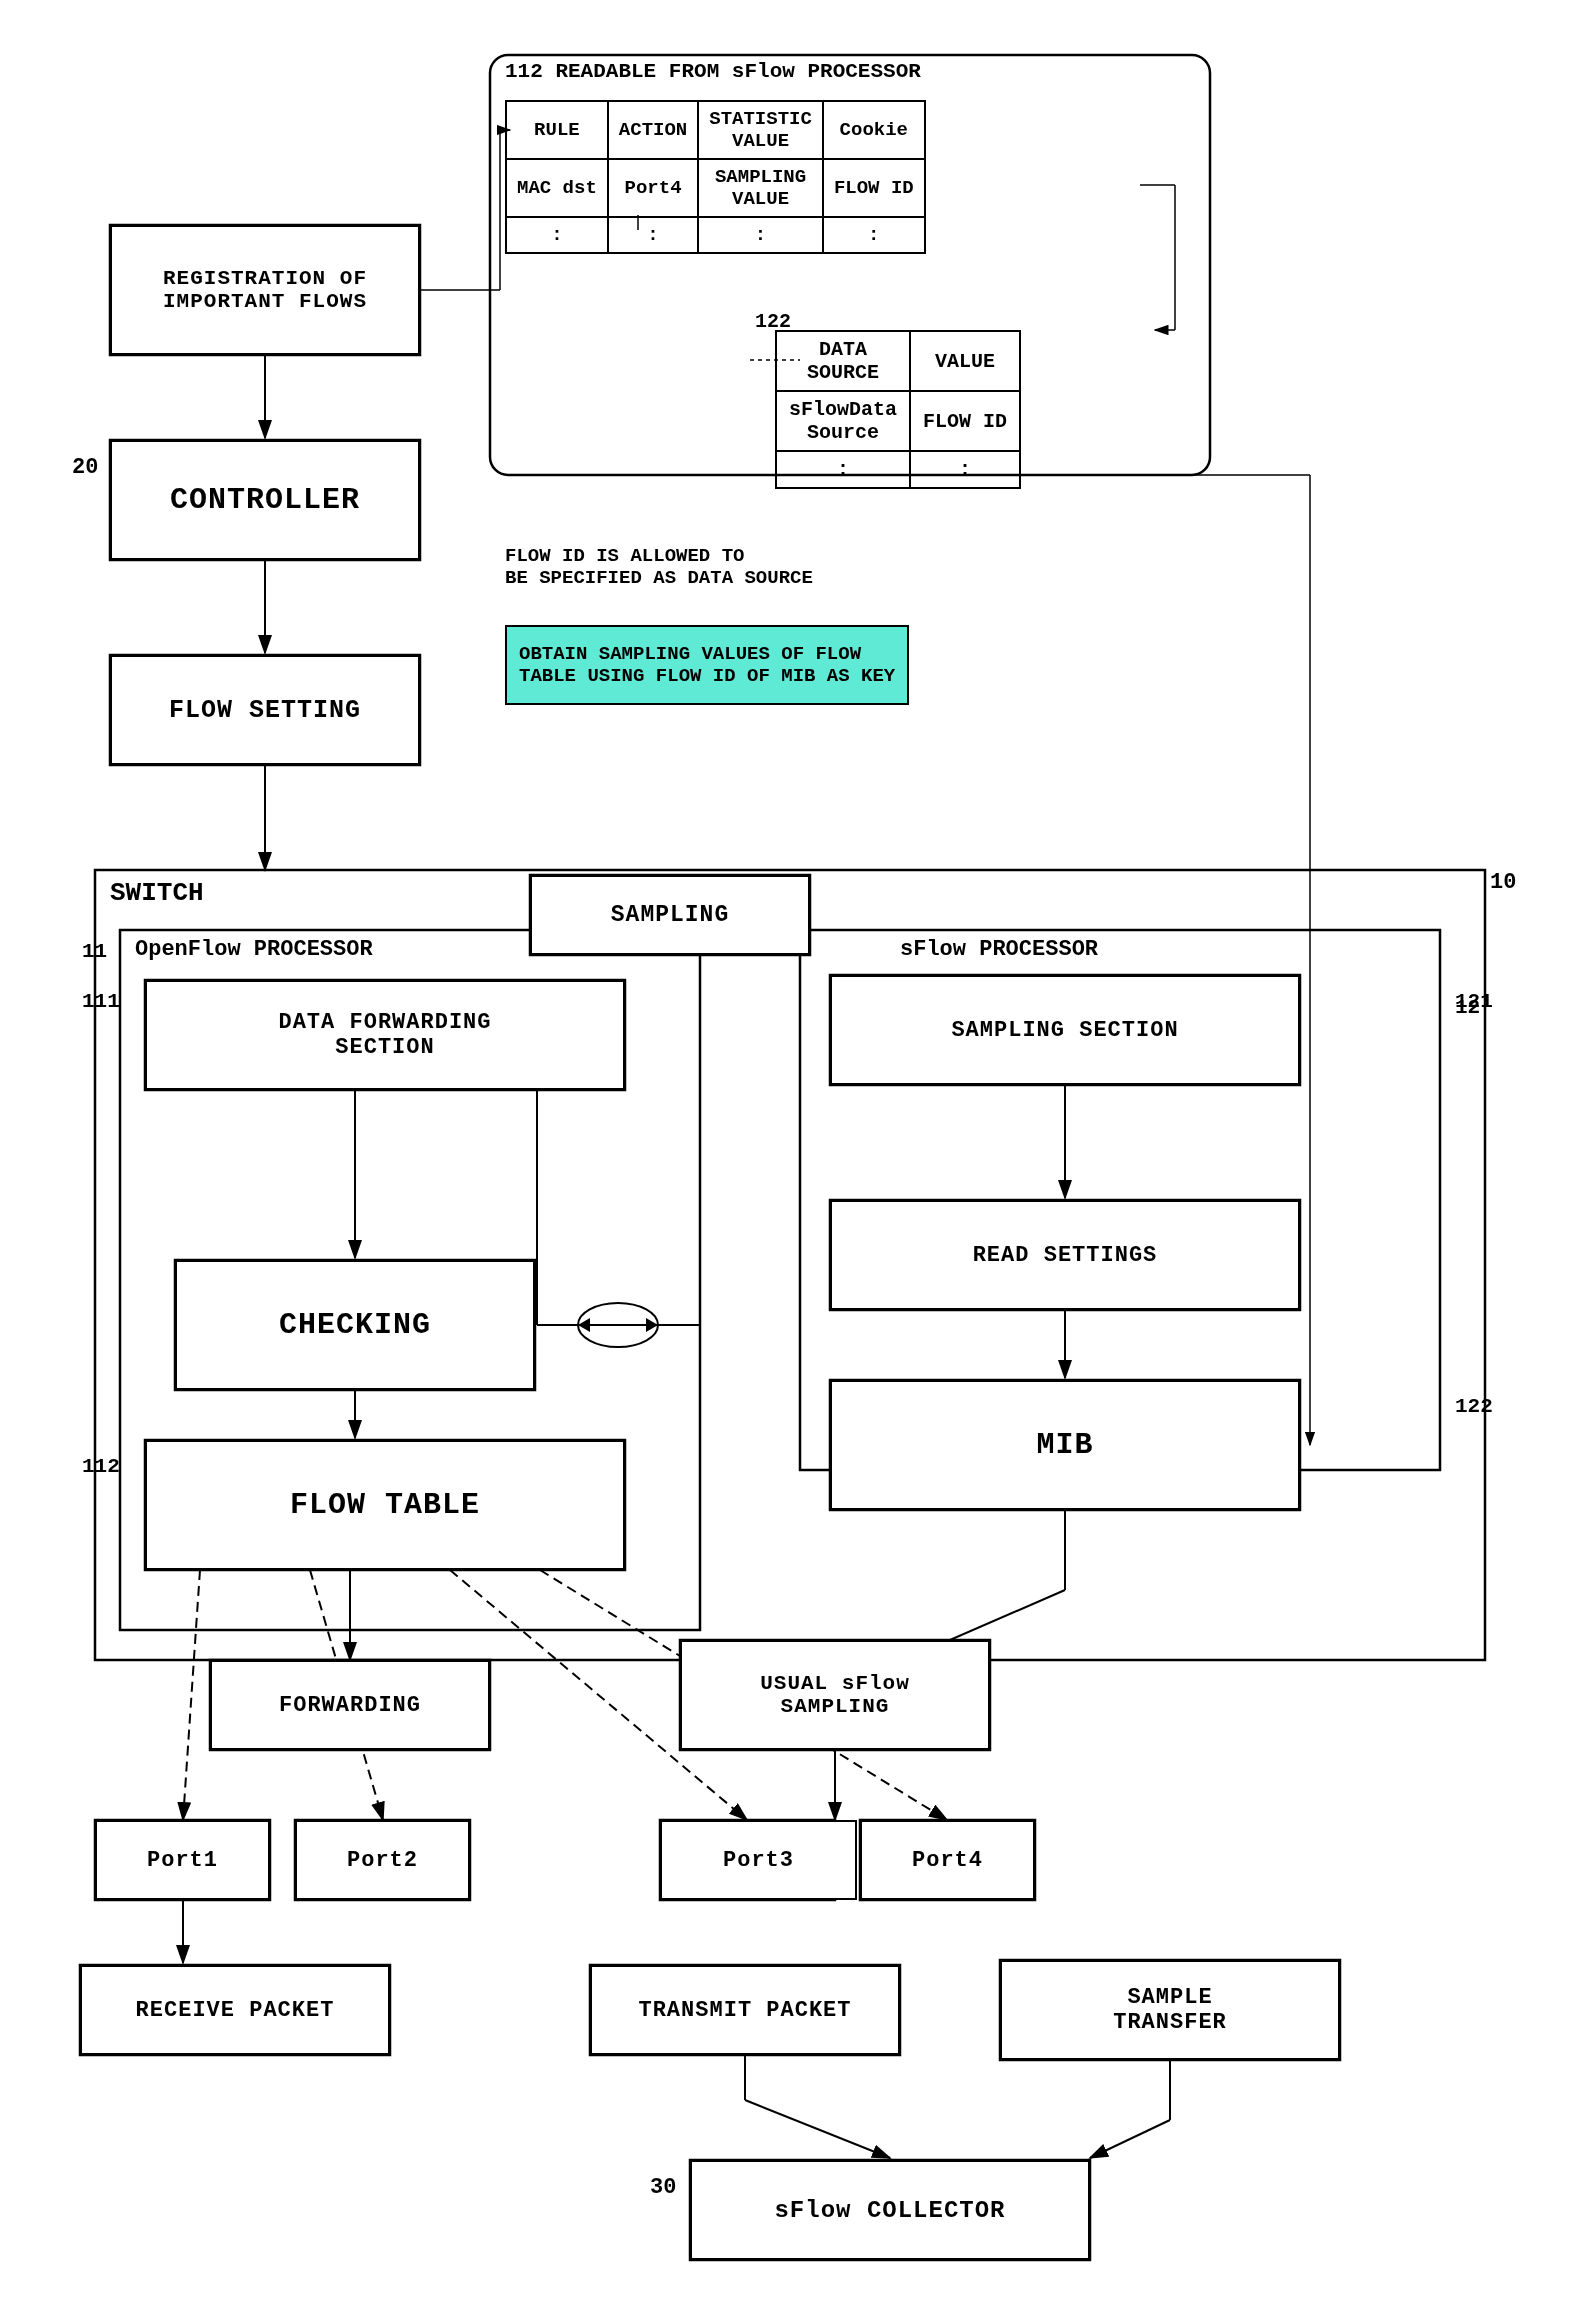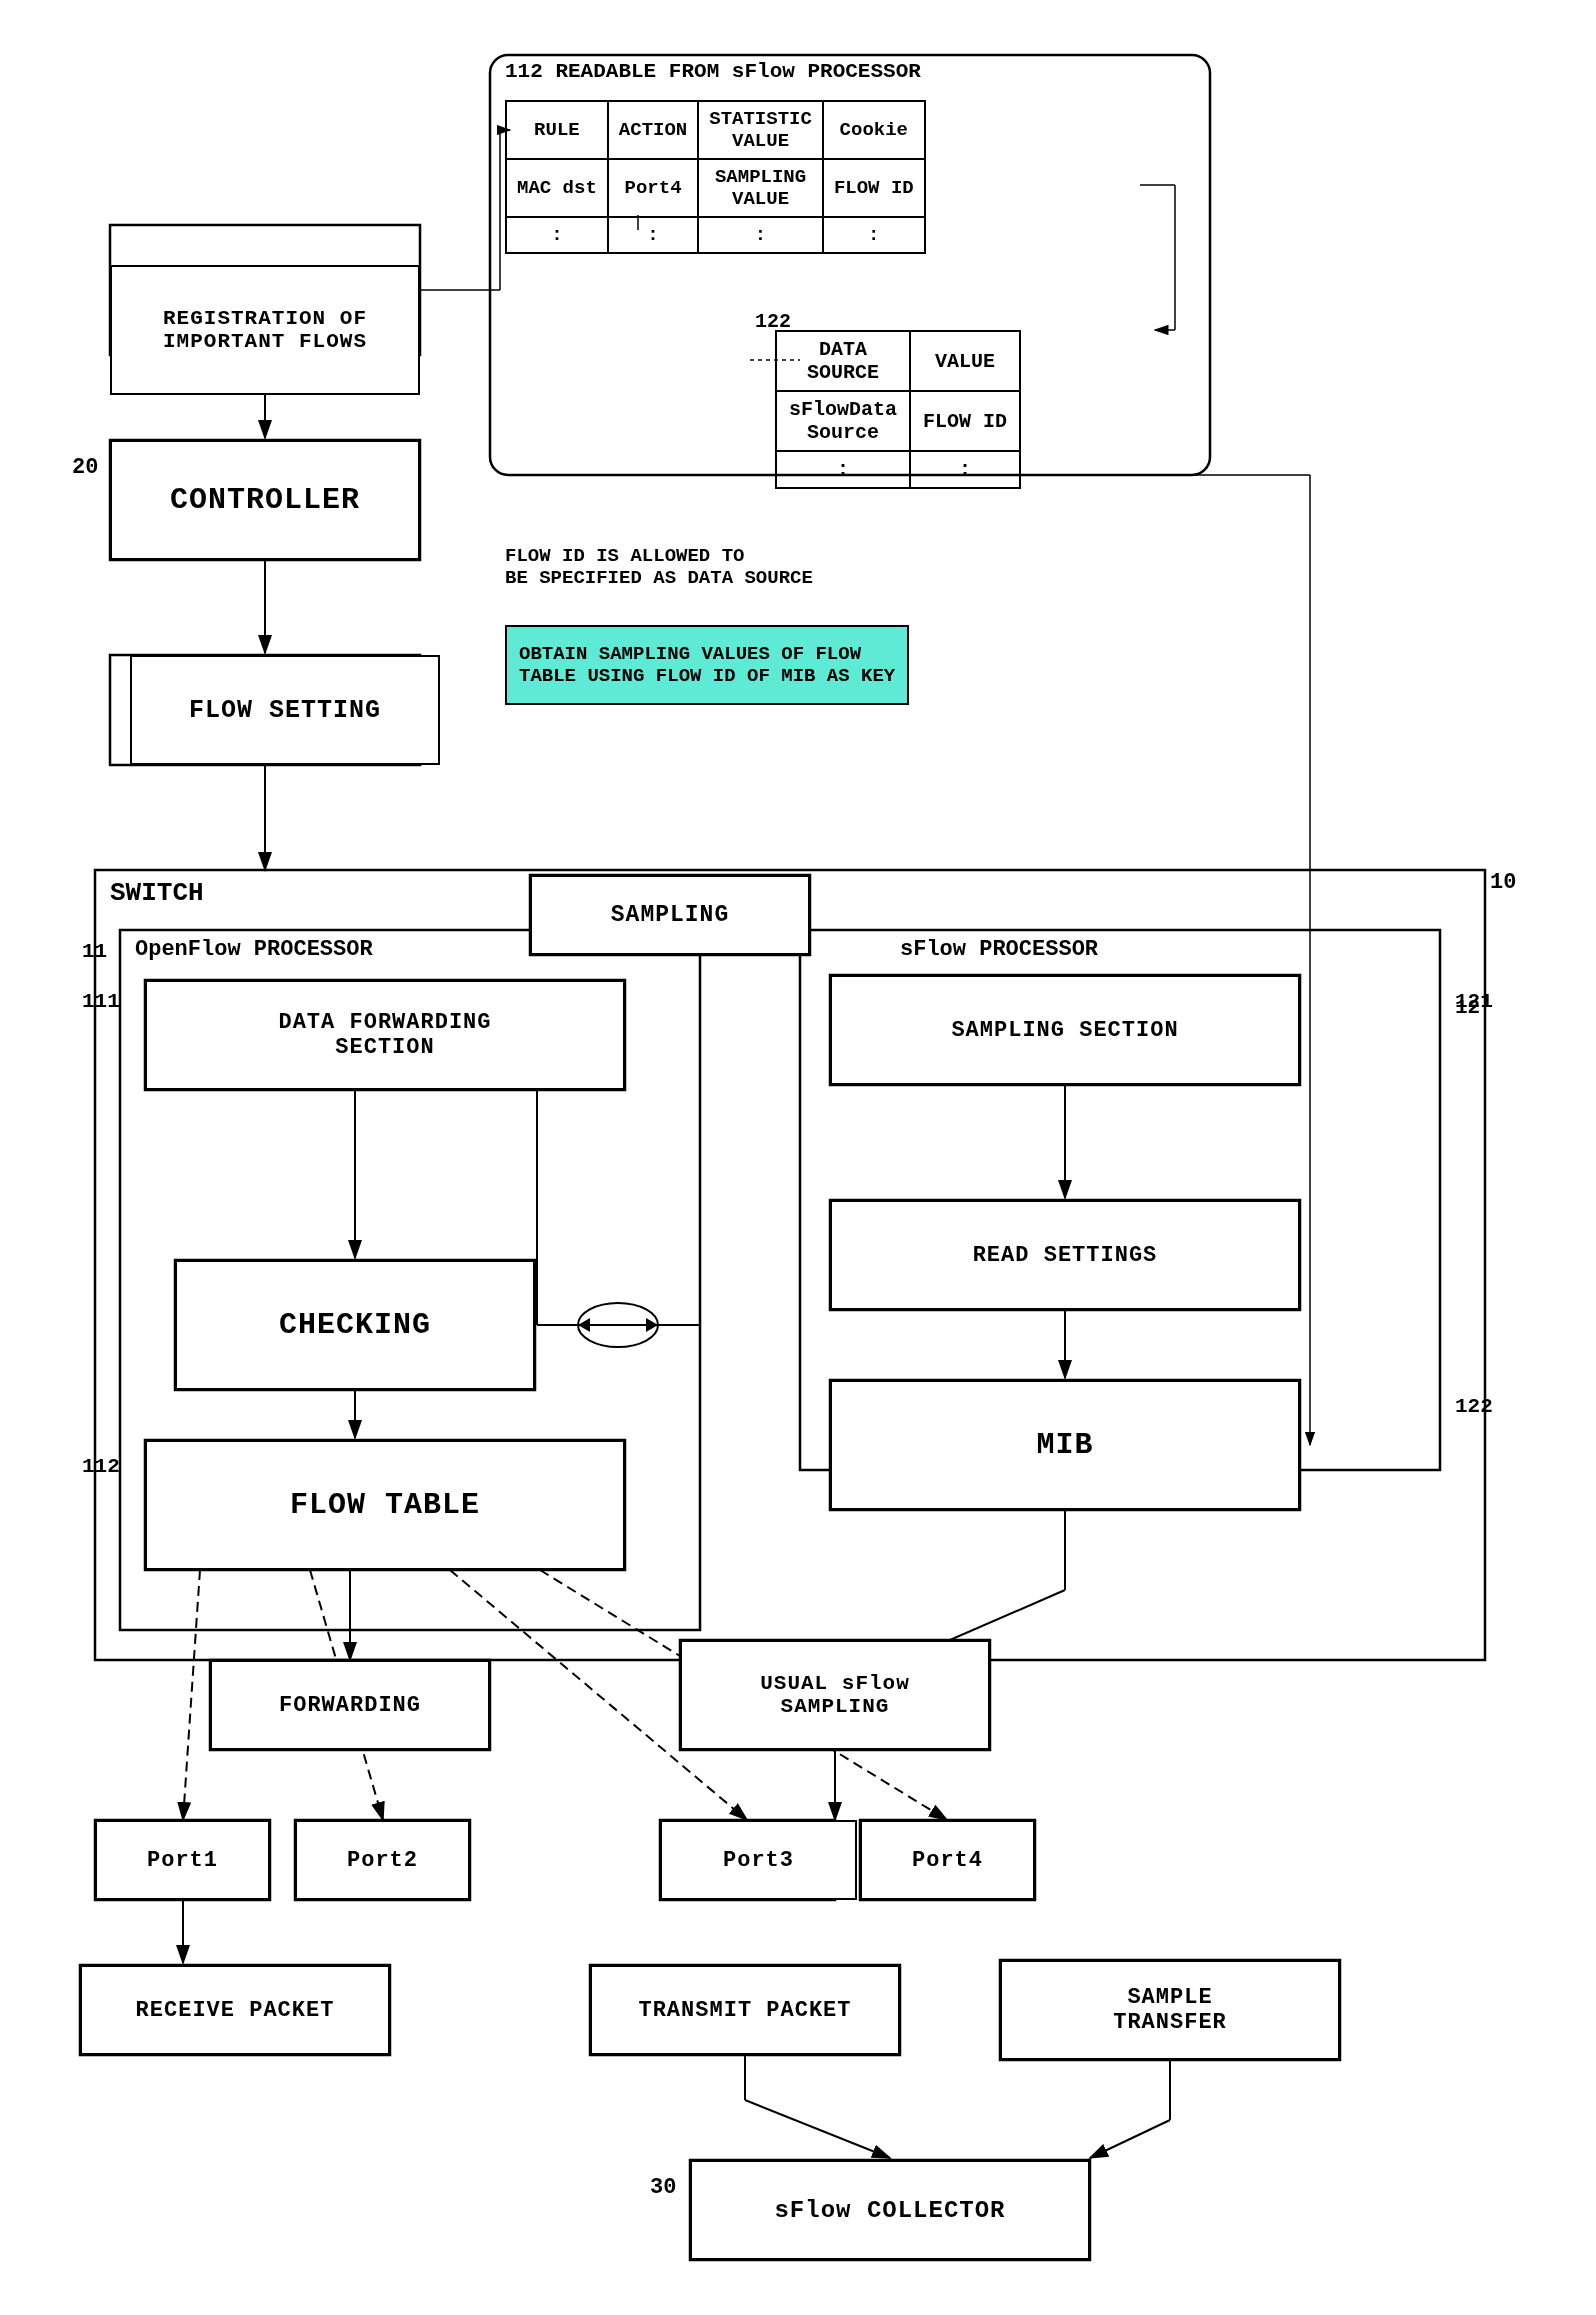--- a/index.html
+++ b/index.html
@@ -239,29 +239,29 @@
   <div class="label" style="left:505px; top:545px; font-size:19px; font-weight:bold;">
     FLOW ID IS ALLOWED TO<br>BE SPECIFIED AS DATA SOURCE
   </div>
 
   <div class="label" style="left:505px; top:625px; font-size:19px; font-weight:bold; border: 2px solid #000; padding:16px 12px; background:#5eead4;">
     OBTAIN SAMPLING VALUES OF FLOW<br>TABLE USING FLOW ID OF MIB AS KEY
   </div>
 
   <div class="label" style="left:72px; top:455px; font-size:22px;">20</div>
 
-  <div class="box" style="left:110px; top:225px; width:310px; height:130px; font-size:21px;margin-top:40px;">
+  <div class="box" style="left:110px; top:225px; width:310px; height:130px; font-size:21px;">
     REGISTRATION OF<br>IMPORTANT FLOWS
   </div>
 
   <div class="box" style="left:110px; top:440px; width:310px; height:120px; font-size:30px;">
     CONTROLLER
   </div>
 
-  <div class="box" style="left:110px; top:655px; width:310px; height:110px; font-size:25px;margin-left:20px;">
+  <div class="box" style="left:110px; top:655px; width:310px; height:110px; font-size:25px;">
     FLOW SETTING
   </div>
 
   <div class="label" style="left:110px; top:878px; font-size:26px;">SWITCH</div>
 
   <div class="box" style="left:530px; top:875px; width:280px; height:80px; font-size:23px;">
     SAMPLING
   </div>
 
   <div class="label" style="left:82px; top:940px; font-size:21px;">11</div>

